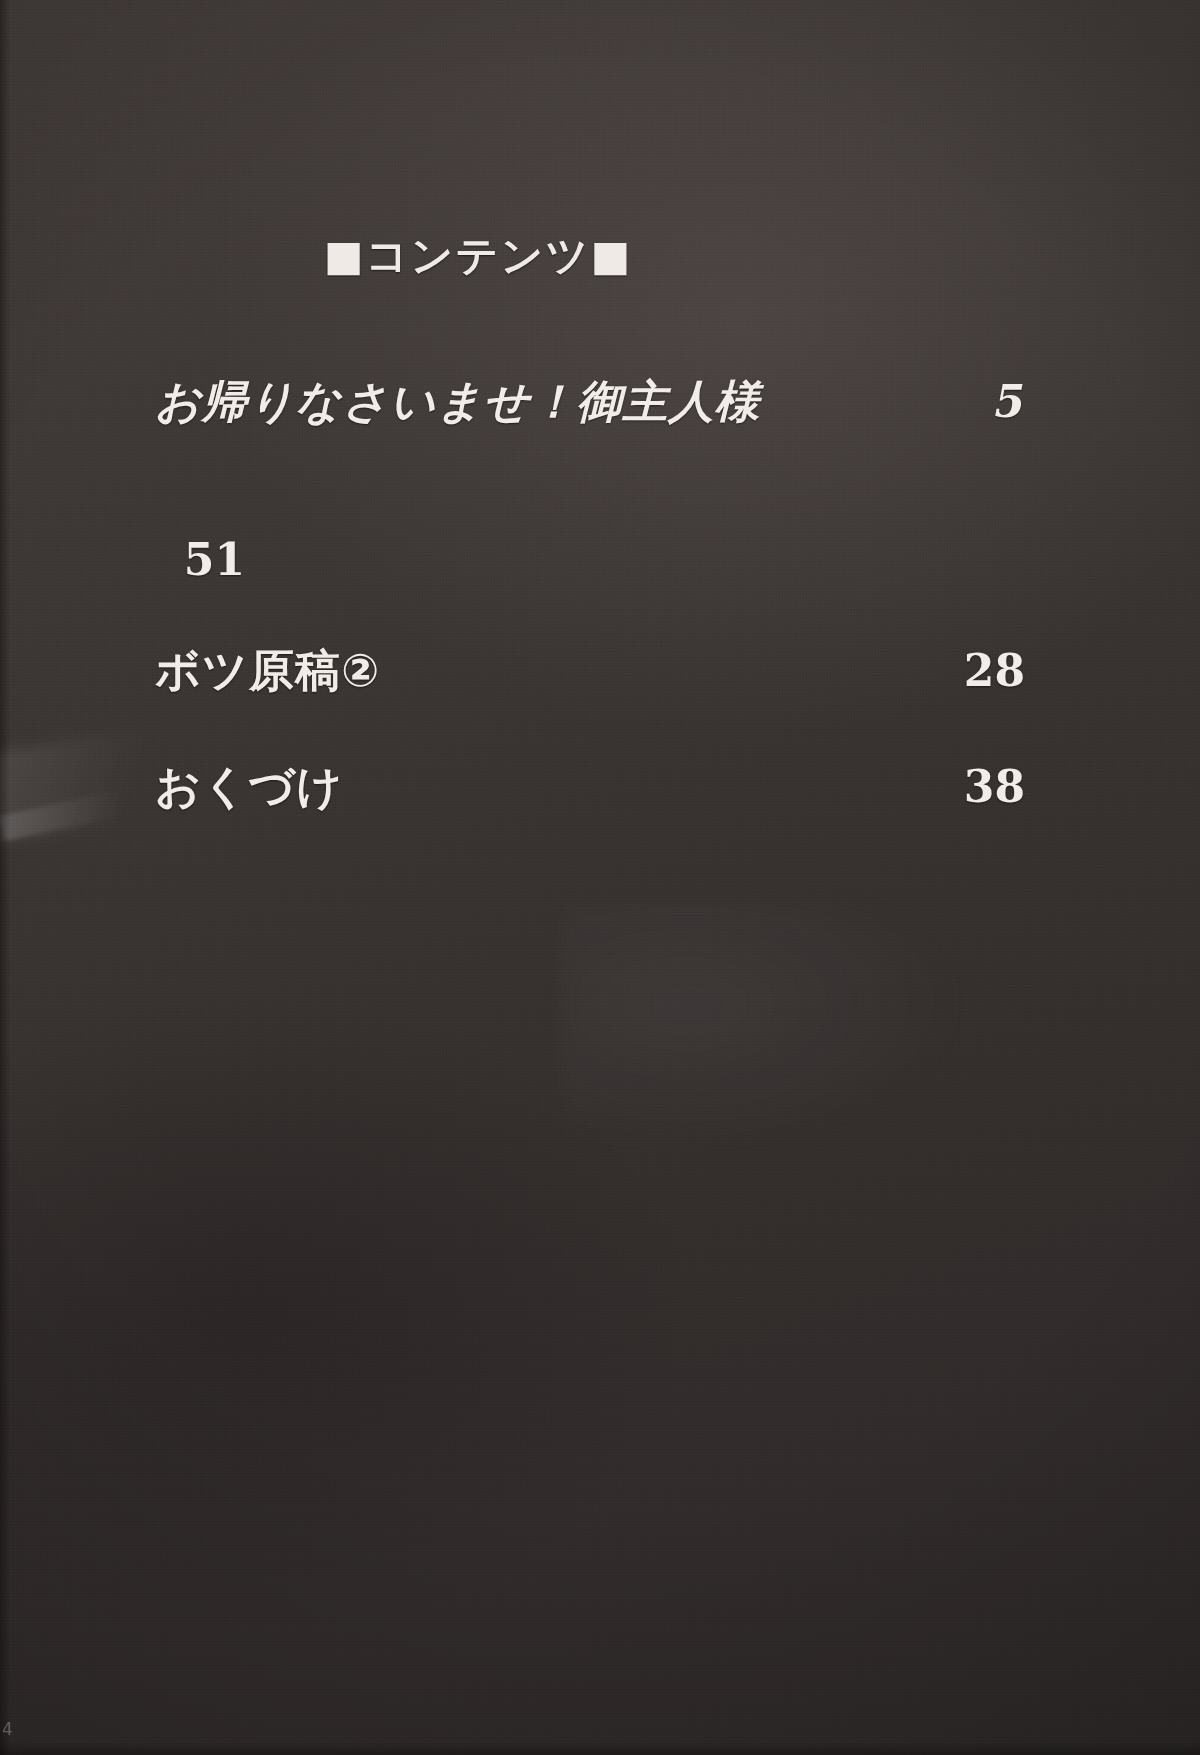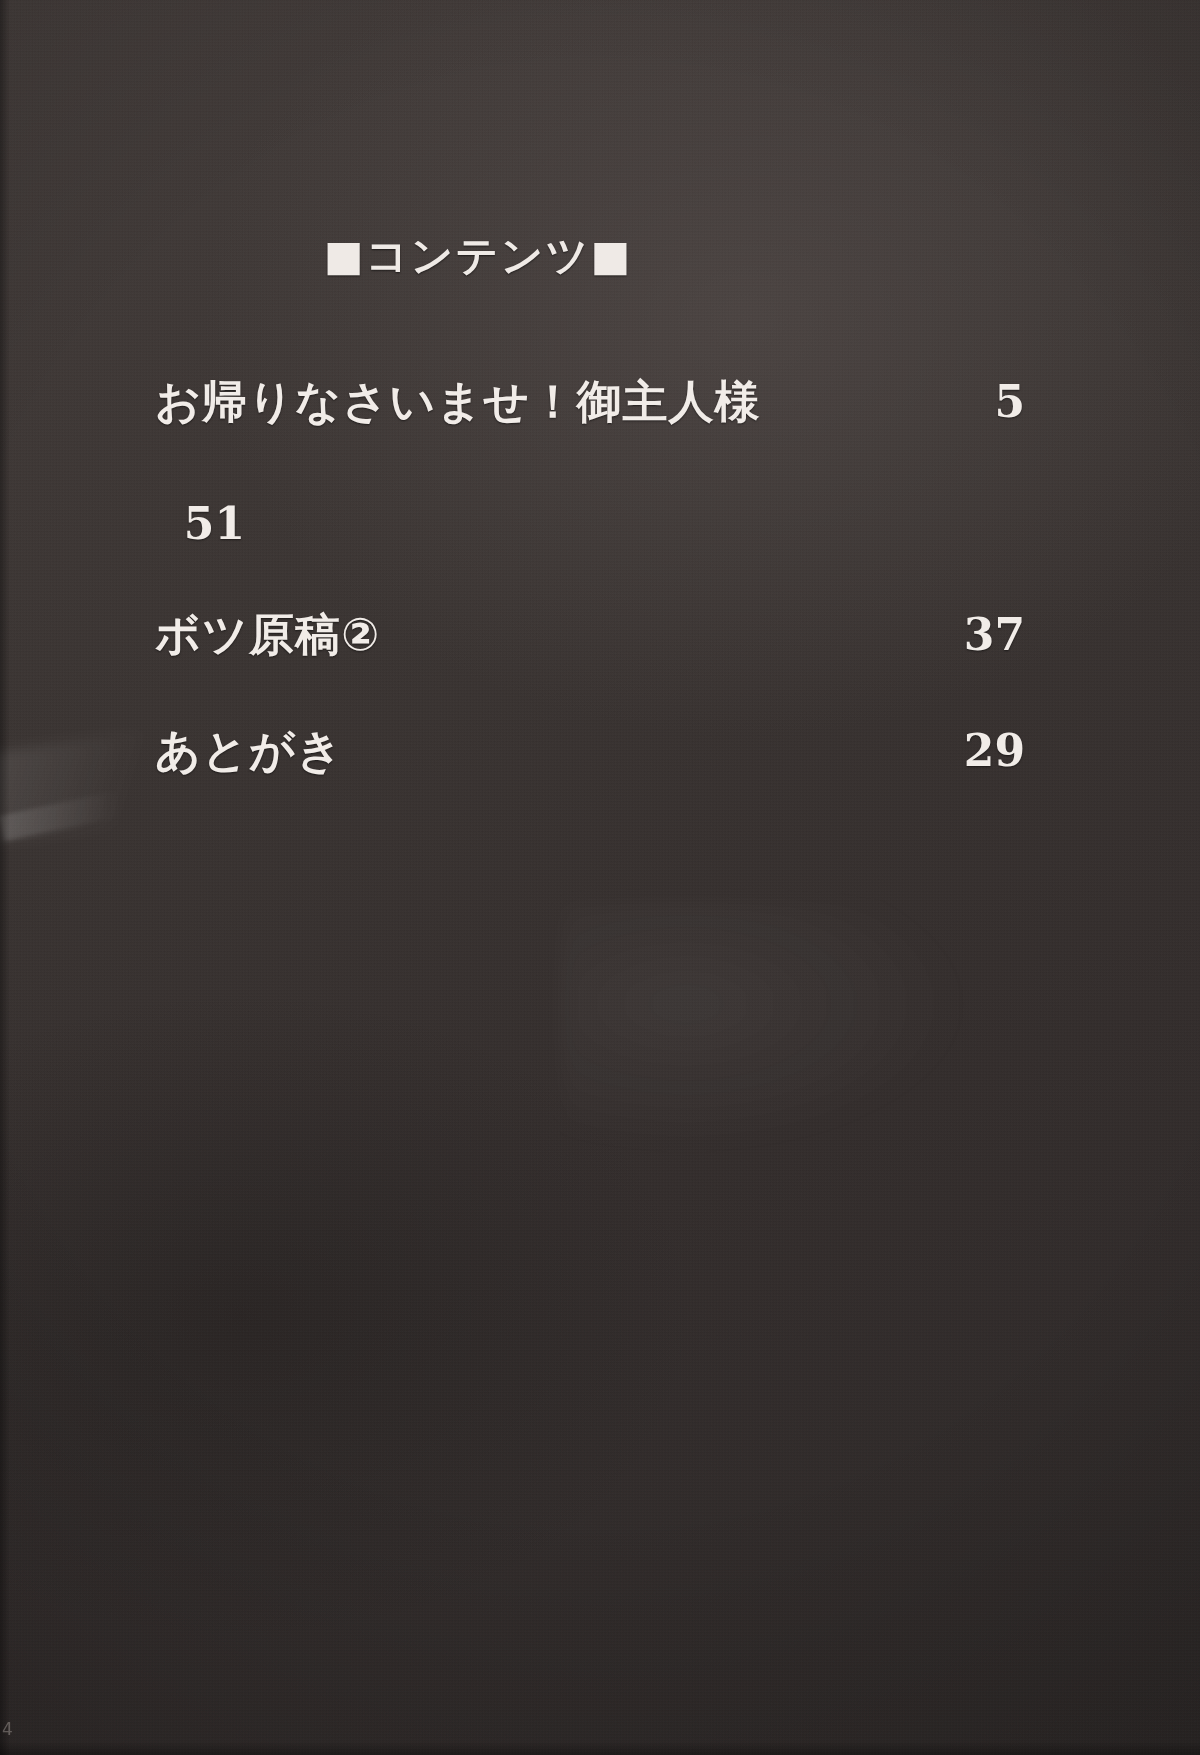--- a/index.html
+++ b/index.html
@@ -109,21 +109,21 @@
     top: 372px;
     left: 155px;
     width: 870px;
   }
   .toc-row {
     display: flex;
     align-items: baseline;
     justify-content: space-between;
     margin-bottom: 56px;
   }
-  .toc-row:nth-child(1) { margin-bottom: 66px; }
+  .toc-row:nth-child(1) { margin-bottom: 102px; font-style: italic; }
   .toc-row:nth-child(4) { margin-bottom: 56px; }
 
   .toc-title {
     color: #f1ece8;
     font-size: 45px;
     font-weight: 700;
     letter-spacing: 1px;
     font-family: "DejaVu Sans", "Liberation Sans", sans-serif;
     text-shadow: 0 1px 2px rgba(0,0,0,0.5);
     white-space: nowrap;
@@ -171,26 +171,26 @@
         <span class="toc-page">5</span>
       </div>
 
       <div class="toc-row">
         <span class="toc-page">51</span>
       </div>
 
 
       <div class="toc-row">
         <span class="toc-title">ボツ原稿②</span>
-        <span class="toc-page">37</span>
+        <span class="toc-page">28</span>
       </div>
 
       <div class="toc-row">
-        <span class="toc-title">あとがき</span>
-        <span class="toc-page">29</span>
+        <span class="toc-title">おくづけ</span>
+        <span class="toc-page">38</span>
       </div>
 
     </div>
 
     <div class="corner-mark">4</div>
 
   </div>
 </div>
 
 </body></html>

